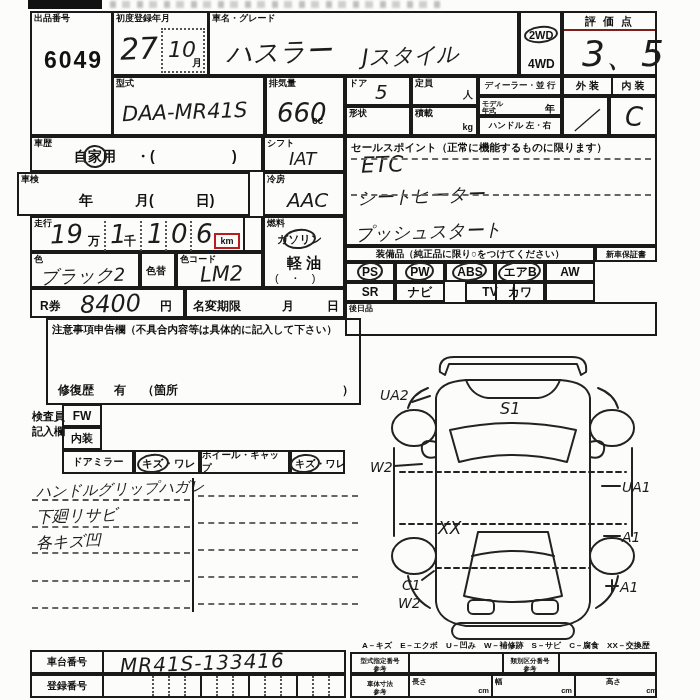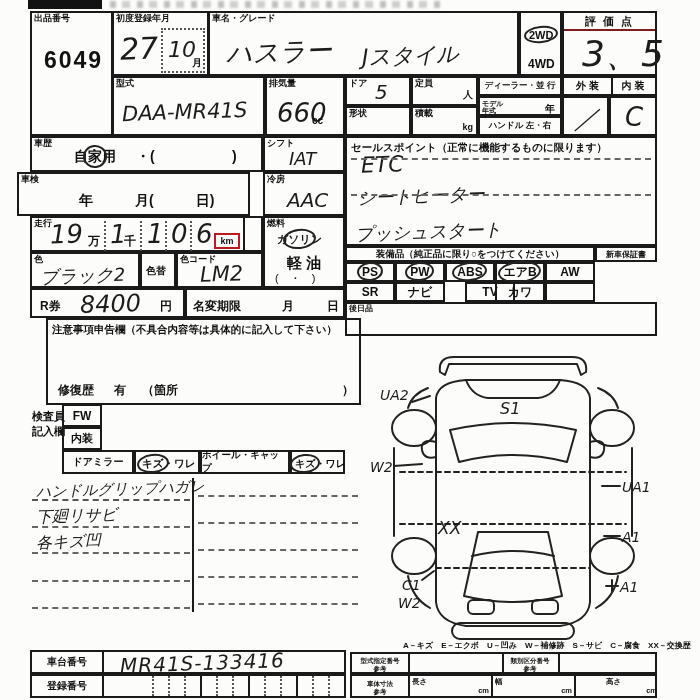--- a/index.html
+++ b/index.html
@@ -306,21 +306,21 @@
     <div class="dotv" style="left:184px;top:0;height:20px;"></div>
     <div class="dotv" style="left:200px;top:0;height:20px;"></div>
     <div class="solv" style="left:216px;top:0;height:20px;"></div>
     <div class="dotv" style="left:232px;top:0;height:20px;"></div>
     <div class="dotv" style="left:248px;top:0;height:20px;"></div>
     <div class="solv" style="left:264px;top:0;height:20px;"></div>
     <div class="dotv" style="left:280px;top:0;height:20px;"></div>
     <div class="dotv" style="left:296px;top:0;height:20px;"></div>
   </div>
 
-  <span class="p b" style="left:362px;top:640px;font-size:8px;margin-left:41px;">A－キズ　E－エクボ　U－凹み　W－補修跡　S－サビ　C－腐食　XX－交換歴</span>
+  <span class="p b" style="left:362px;top:640px;font-size:8px;">A－キズ　E－エクボ　U－凹み　W－補修跡　S－サビ　C－腐食　XX－交換歴</span>
 
   <div class="cell" style="left:350px;top:652px;width:307px;height:22px;">
     <div style="position:absolute;left:0;top:0;width:58px;height:100%;border-right:2px solid #1a1a1a;box-sizing:border-box;text-align:center;">
       <span class="p b" style="position:static;font-size:6.5px;display:block;line-height:1.4;margin-top:2px;">型式指定番号</span>
       <span class="p b" style="position:static;font-size:6.5px;display:block;">参考</span>
     </div>
     <div class="solv" style="left:150px;top:0;height:18px;"></div>
     <div style="position:absolute;left:150px;top:0;width:58px;height:100%;border-right:2px solid #1a1a1a;box-sizing:border-box;text-align:center;">
       <span class="p b" style="position:static;font-size:6.5px;display:block;line-height:1.4;margin-top:2px;">類別区分番号</span>
       <span class="p b" style="position:static;font-size:6.5px;display:block;">参考</span>

